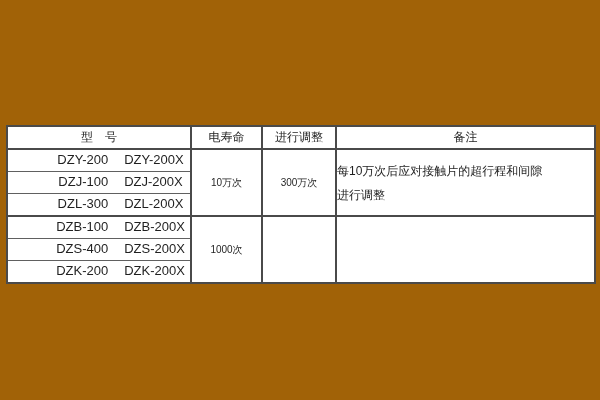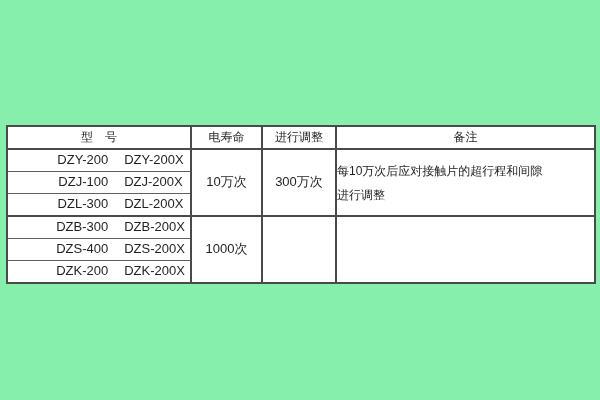--- a/index.html
+++ b/index.html
@@ -8,21 +8,21 @@
     background: #ffffff;
     width: 600px;
     height: 400px;
     overflow: hidden;
     font-family: "Liberation Sans", "DejaVu Sans", sans-serif;
   }
   .page {
     position: relative;
     width: 600px;
     height: 400px;
-    background: #86efac;
+    background: #a16207;
   }
   table.spec {
     position: absolute;
     left: 6px;
     top: 125px;
     width: 588px;
     border-collapse: collapse;
     table-layout: fixed;
     border: 2px solid #4a4a4a;
     background: #ffffff;
@@ -40,21 +40,21 @@
     height: 21px;
     line-height: 1.1;
     overflow: hidden;
     white-space: nowrap;
   }
   table.spec thead th {
     border-bottom: 2px solid #4a4a4a;
     font-size: 12px;
     text-align: center;
   }
-  table.spec td.center { text-align: center; font-size: 13px; margin-top: 16px; }
+  table.spec td.center { text-align: center; font-size: 10px; margin-top: 16px; }
   table.spec .grp-end { border-bottom: 2px solid #4a4a4a; }
   .model-pair {
     display: flex;
     justify-content: center;
     align-items: center;
     gap: 16px;
     font-size: 13px;
     margin-left: 43px;
   }
   td.remark {
@@ -113,21 +113,21 @@
         <td class="grp-end">
           <div class="model-pair">
             <span>DZL-300</span>
             <span>DZL-200X</span>
           </div>
         </td>
       </tr>
       <tr>
         <td>
           <div class="model-pair">
-            <span>DZB-300</span>
+            <span>DZB-100</span>
             <span>DZB-200X</span>
           </div>
         </td>
         <td class="center" rowspan="3">1000次</td>
         <td class="center" rowspan="3"></td>
         <td class="remark" rowspan="3">
           <div class="remark-line"></div>
           <div class="remark-line"></div>
         </td>
       </tr>

